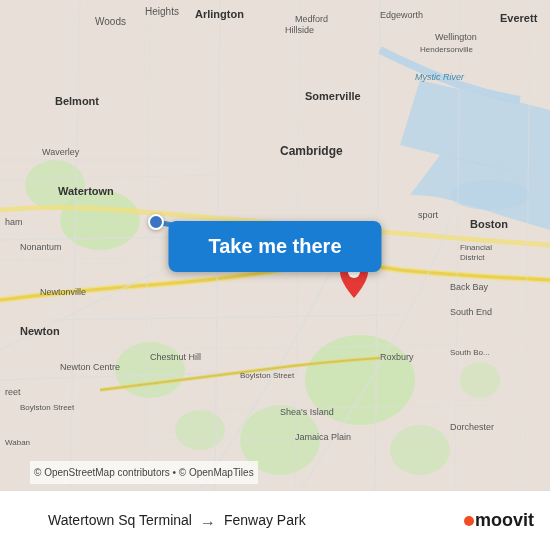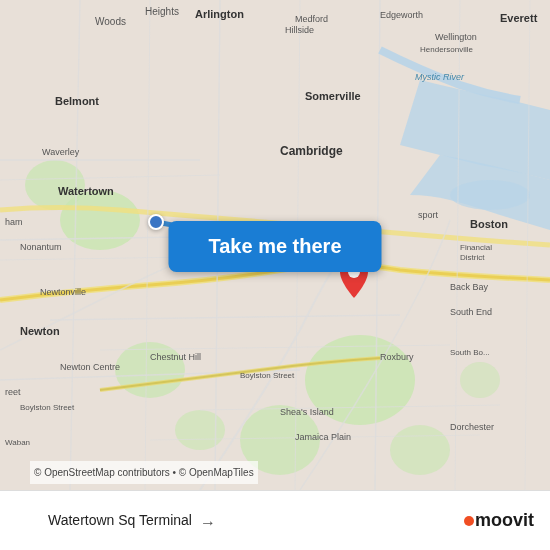--- a/index.html
+++ b/index.html
@@ -238,19 +238,20 @@
   <button class="take-me-there-btn">Take me there</button>
 
   <div class="map-attribution">© OpenStreetMap contributors • © OpenMapTiles</div>
 
 </div>
 
 <div id="bottom-bar">
   <div class="route-info">
     <span class="route-from">Watertown Sq Terminal</span>
     <span class="route-arrow">→</span>
+    <span class="route-to">Fenway Park</span>
   </div>
 
   <div class="moovit-logo">
     <div class="moovit-logo-dot"></div>
     <span class="moovit-logo-text">moovit</span>
   </div>
 </div>
 
 </body></html>

